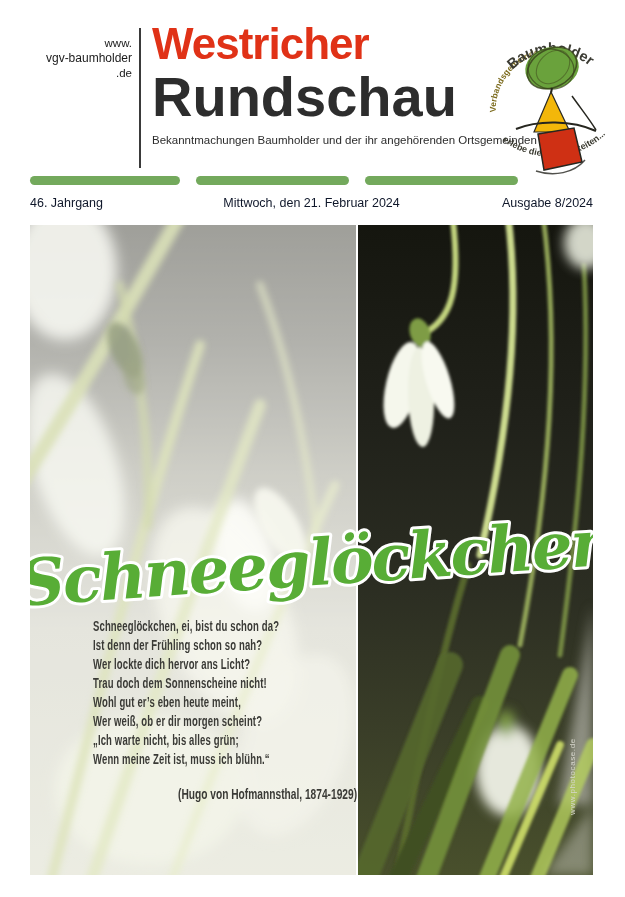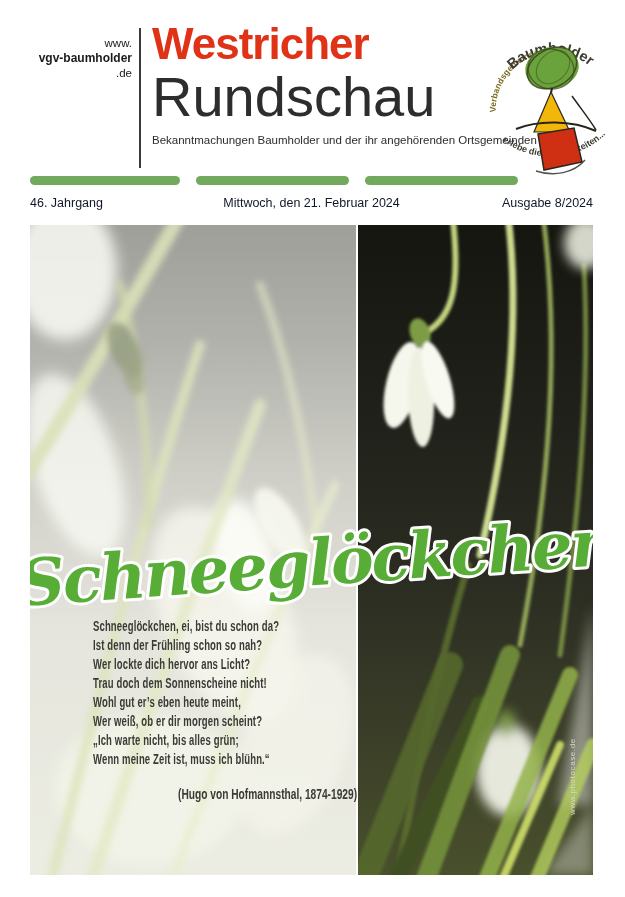--- a/index.html
+++ b/index.html
@@ -1,25 +1,25 @@
 <!DOCTYPE html>
 <html><head>
 <meta charset="utf-8">
 <style>
   html,body{margin:0;padding:0;}
   .page{position:relative;width:625px;height:897px;background:#ffffff;overflow:hidden;
         font-family:"Liberation Sans",sans-serif;padding-left:32px;}
   
   .web-address{position:absolute;left:28px;top:36px;width:104px;text-align:right;
         font-size:11.5px;line-height:15px;color:#1a1a1a;}
-  .web-address .mid{font-weight:bold;font-size:12px;}
+  .web-address .mid{font-weight:normal;font-size:12px;}
   .vdivider{position:absolute;left:139px;top:28px;width:2px;height:140px;background:#3a3a3a;}
   .titleblock{position:absolute;left:152px;top:20px;width:330px;}
   .title1{font-size:44px;font-weight:bold;color:#e03217;line-height:48px;letter-spacing:-1px;}
-  .title2{font-size:56px;font-weight:400;color:#2d2d2d;line-height:58px;letter-spacing:0px;}
+  .title2{font-size:56px;font-weight:700;color:#2d2d2d;line-height:58px;letter-spacing:0px;}
   .subtitle{margin-top:7px;font-size:11.5px;line-height:15.5px;color:#2c2c2c;width:400px;}
   .logo{position:absolute;left:478px;top:8px;}
   
   .bar{position:absolute;top:176px;height:9px;border-radius:5px;background:#73a95c;}
   .bar1{left:30px;width:150px;}
   .bar2{left:196px;width:153px;}
   .bar3{left:365px;width:153px;}
   
   .dateline{position:absolute;left:30px;top:196px;width:563px;display:grid;
         grid-template-columns:1fr auto 1fr;font-size:12.5px;color:#0f172a;}

